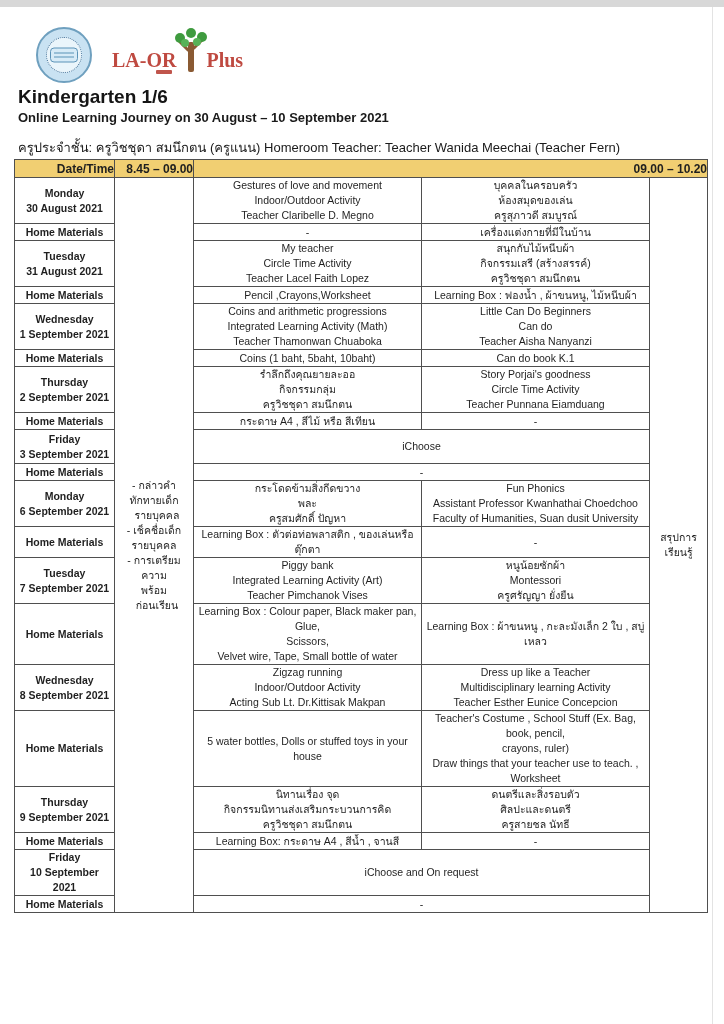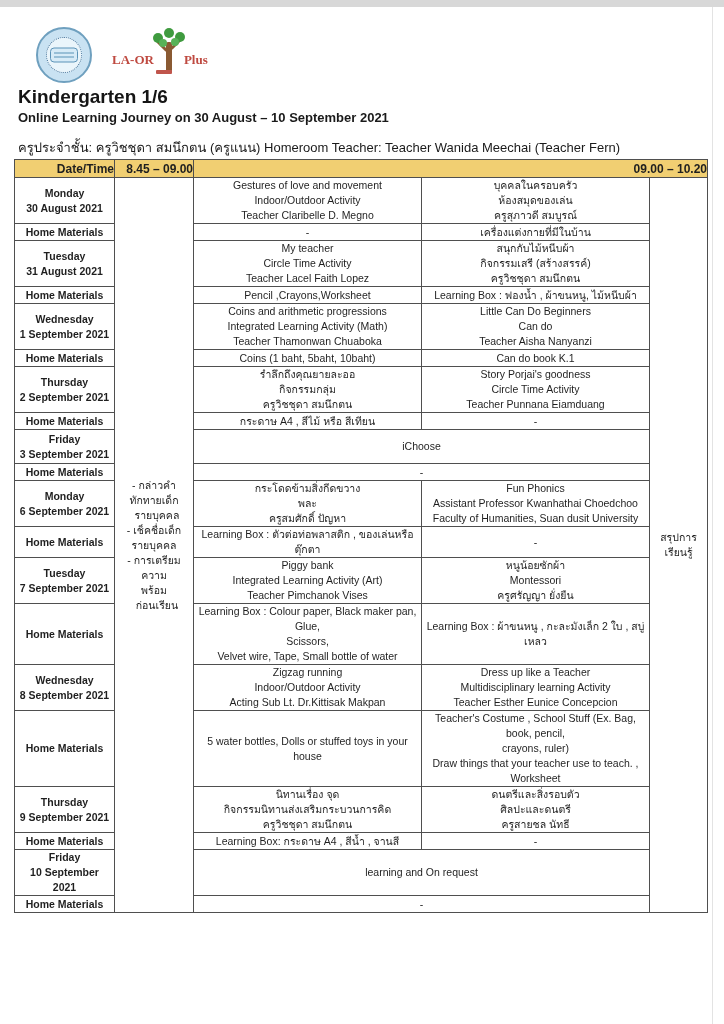--- a/index.html
+++ b/index.html
@@ -12,21 +12,21 @@
   .seal{position:absolute;left:36px;top:27px;width:56px;height:56px;border-radius:50%;
         background:#c9e2f2;border:2px solid #6fa0bf;box-sizing:border-box;}
   .seal-inner{position:absolute;left:8px;top:8px;right:8px;bottom:8px;border-radius:50%;
         background:#eaf5fb;border:1px dotted #47749a;}
   .seal-icon{position:absolute;left:50%;top:50%;width:26px;height:13px;transform:translate(-50%,-50%);
         border:1.5px solid #5b93b8;border-radius:4px;background:#d7ebf7;}
   .seal-icon::before,.seal-icon::after{content:"";position:absolute;left:3px;right:3px;height:1px;background:#5b93b8;}
   .seal-icon::before{top:4px;} .seal-icon::after{top:8px;}
   .laor{position:absolute;left:112px;top:26px;display:flex;align-items:flex-end;height:52px;}
   .laor-text{font-family:"Liberation Serif","DejaVu Serif",serif;font-weight:700;
-        font-size:13px;color:#bf4a41;line-height:20px;padding-bottom:8px;}
+        font-size:20px;color:#bf4a41;line-height:20px;padding-bottom:8px;}
   .laor-tree{margin:0 -2px;}
   .laor-banner{position:absolute;left:44px;top:44px;width:16px;height:4px;background:#c0554c;border-radius:1px;}
 
   
   .title{position:absolute;left:18px;top:86px;font-size:19px;font-weight:700;color:#151515;}
   .subtitle{position:absolute;left:18px;top:110px;font-size:13px;font-weight:700;color:#1a1a1a;}
   .teacher-line{position:absolute;left:18px;top:137px;font-size:13px;color:#1a1a1a;}
   .teacher-line .b{font-weight:400;}
 
   
@@ -224,21 +224,21 @@
 ครูสายชล นัทธี</td>
     </tr>
     <tr class="hm">
       <td class="date">Home Materials</td>
       <td>Learning Box: กระดาษ A4 , สีน้ำ , จานสี</td>
       <td>-</td>
     </tr>
     <tr class="fri">
       <td class="date">Friday
 10 September 2021</td>
-      <td colspan="2">learning and On request</td>
+      <td colspan="2">iChoose and On request</td>
     </tr>
     <tr class="hm">
       <td class="date">Home Materials</td>
       <td colspan="2">-</td>
     </tr>
   </tbody>
     </table>
 </div>
 
 </body></html>

